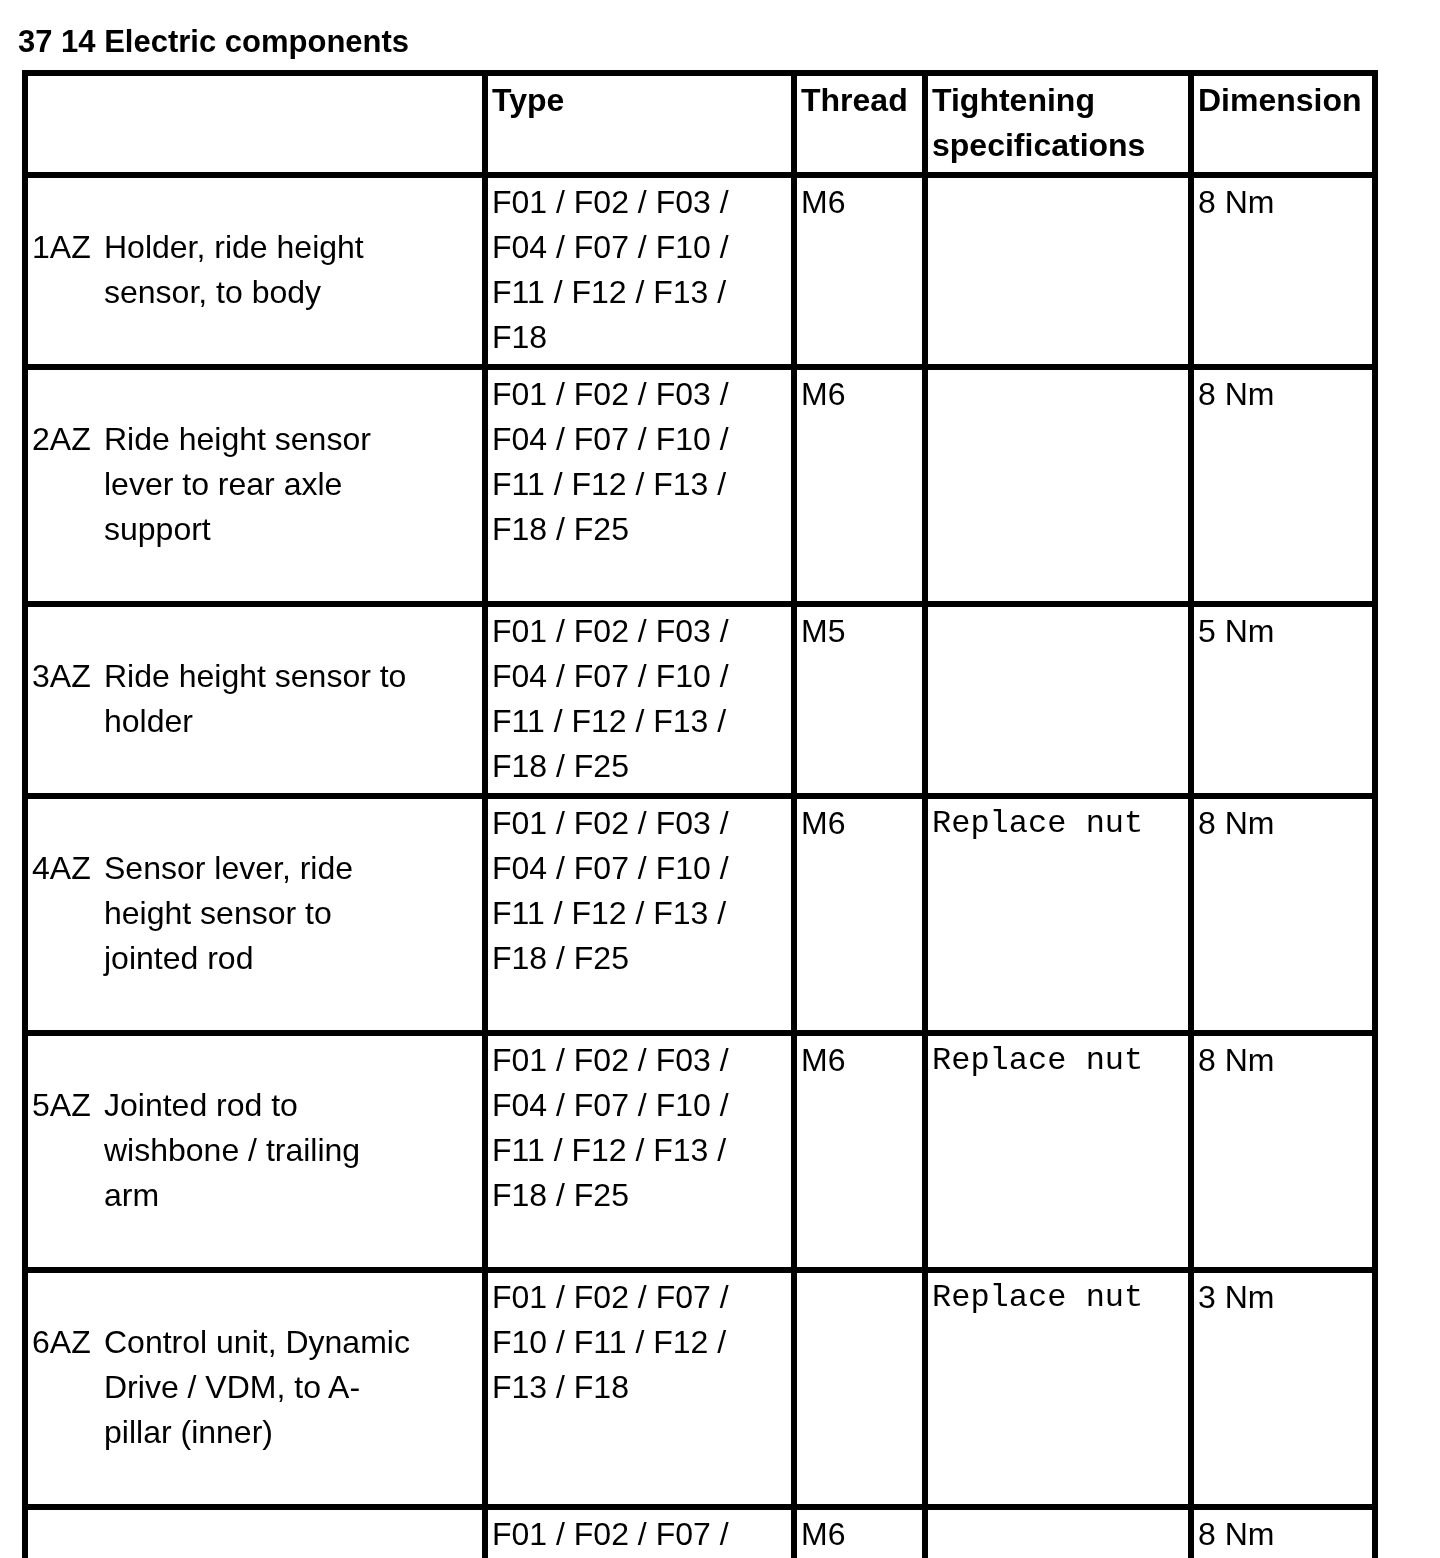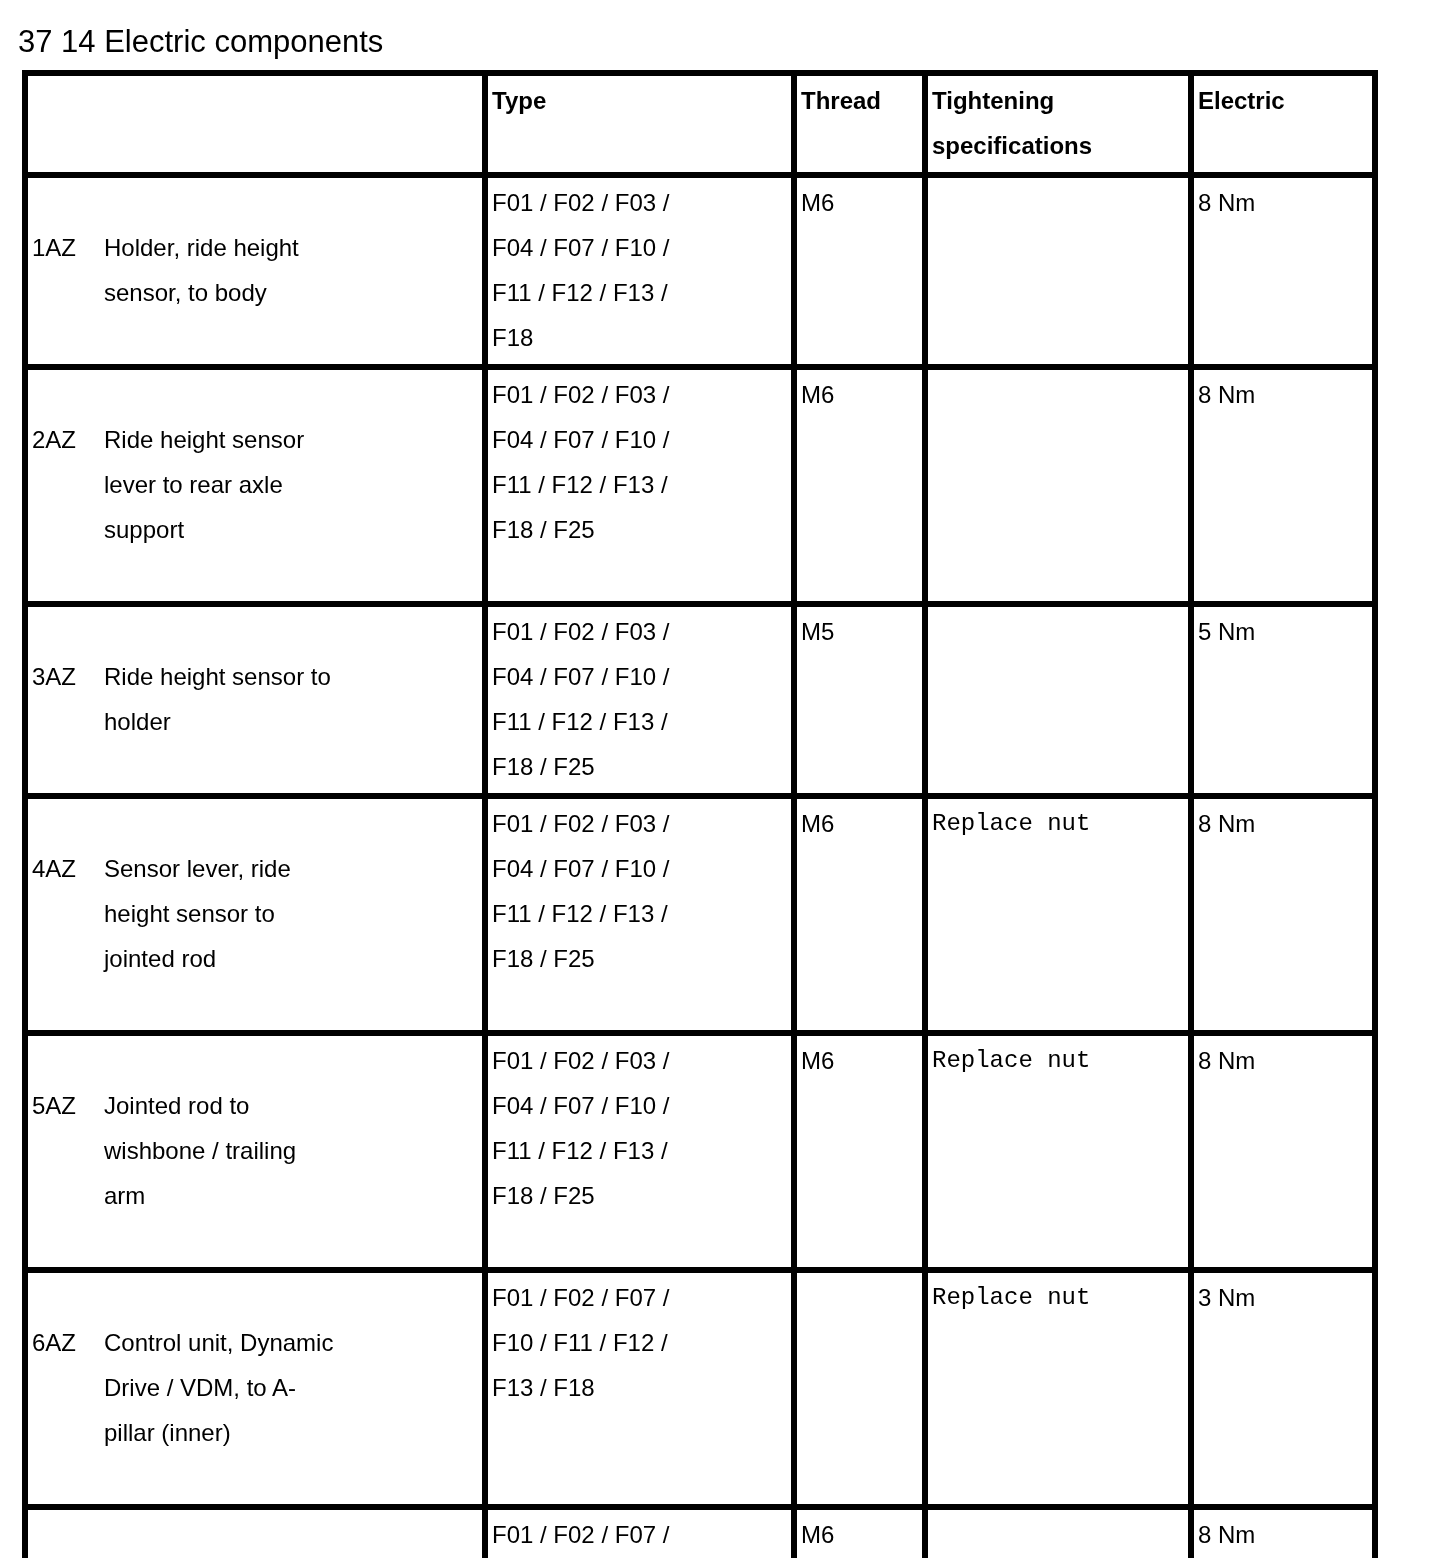--- a/index.html
+++ b/index.html
@@ -13,34 +13,34 @@
     color: #000000;
   }
   .page {
     width: 1440px;
     height: 1558px;
     background: #ffffff;
   }
   .doc-title {
     margin: 24px 0 0 18px;
     font-size: 31px;
-    font-weight: normal;
+    font-weight: bold;
     line-height: 36px;
     white-space: nowrap;
   }
   table.spec-table {
     border-collapse: collapse;
     table-layout: fixed;
     margin: 10px 0 0 22px;
     width: 1350px;
   }
   table.spec-table td, table.spec-table th {
     border: 6px solid #000000;
     vertical-align: top;
-    font-size: 24px;
+    font-size: 32px;
     line-height: 45px;
     padding: 2px 4px 4px 4px;
     text-align: left;
     white-space: pre-line;
     overflow: hidden;
   }
   table.spec-table th { font-weight: bold; }
   
   td.c-item  { padding-left: 20px; }
   td.c-type  { padding-left: 2px; margin-left: 18px; }
@@ -79,21 +79,21 @@
         <col style="width:266px">
         <col style="width:184px">
     </colgroup>
     <thead>
       <tr style="height:93px">
         <th class="h-item"></th>
         <th class="h-type">Type</th>
         <th class="h-thread">Thread</th>
         <th class="h-tight">Tightening
 specifications</th>
-        <th class="h-dim">Electric</th>
+        <th class="h-dim">Dimension</th>
       </tr>
     </thead>
     <tbody>
       <tr style="height:190px">
         <td class="c-item">
           <div class="itemcell">
             <span class="row-id">1AZ</span>
             <span class="row-desc">Holder, ride height
 sensor, to body</span>
           </div>

